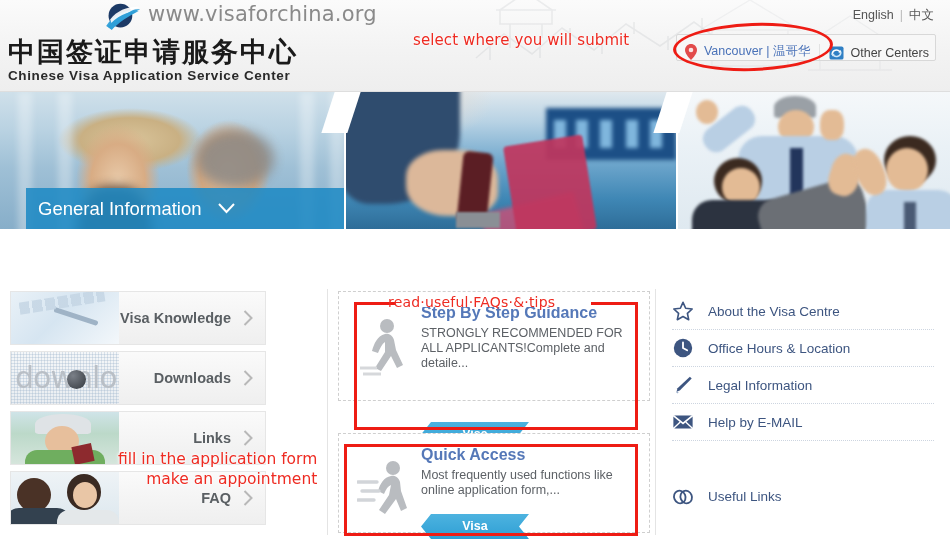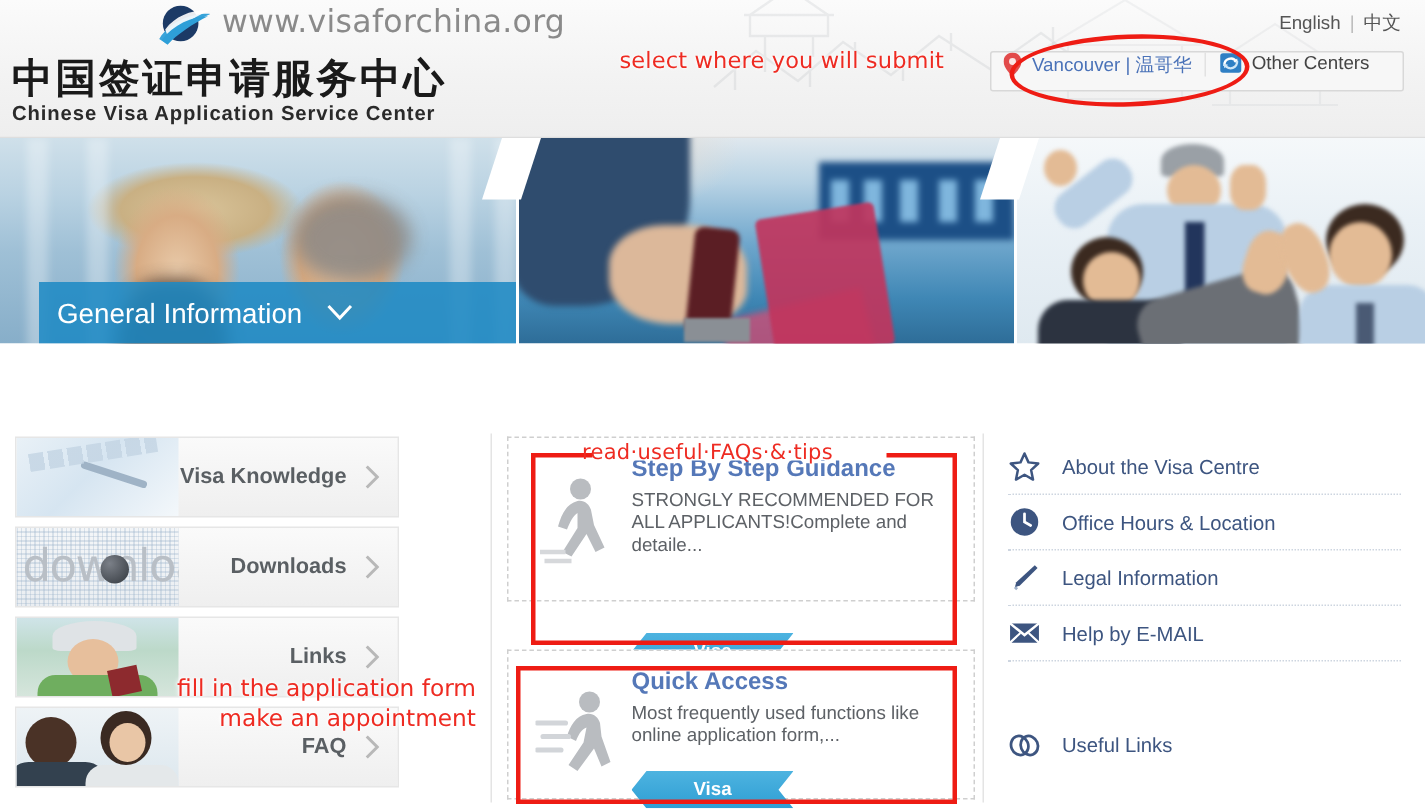--- a/index.html
+++ b/index.html
@@ -61,22 +61,22 @@
   }
   #lang-bar a { color: #555; text-decoration: none; }
   #lang-sep { color: #bbb; margin: 0 6px; }
 
   #center-bar {
     position: absolute; right: 14px; top: 34px;
     height: 27px;
     background: #f7f7f7;
     border: 1px solid #d8d8d8;
     border-radius: 2px;
-    display: flex; align-items: flex-start;
-    padding: 0 22px 0 8px;
+    display: flex; align-items: flex-end;
+    padding: 0 6px 0 8px;
     white-space: nowrap;
   }
   .pin-icon { width: 12px; height: 16px; margin-right: 7px; flex: none; }
   #city-name { font-size: 12.5px; color: #4a72b8; }
   #oc-divider { width: 1px; height: 16px; background: #e2e2e2; margin: 0 9px; }
   .centers-icon { width: 15px; height: 14px; margin-right: 6px; flex: none; }
   #other-centers-label { font-size: 12.5px; color: #444; }
 
   
   #ann-submit {

